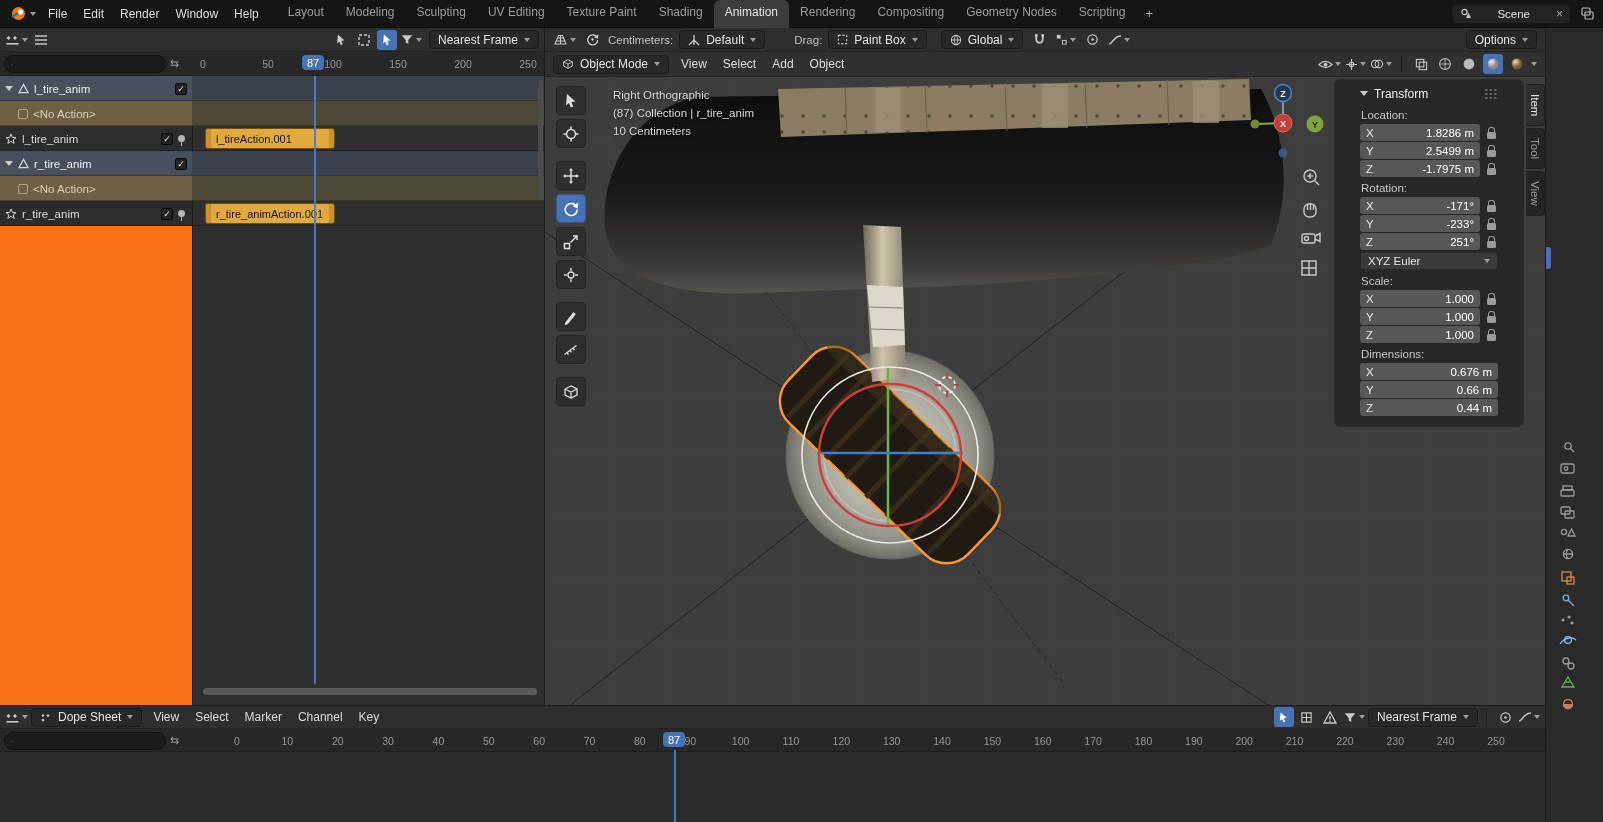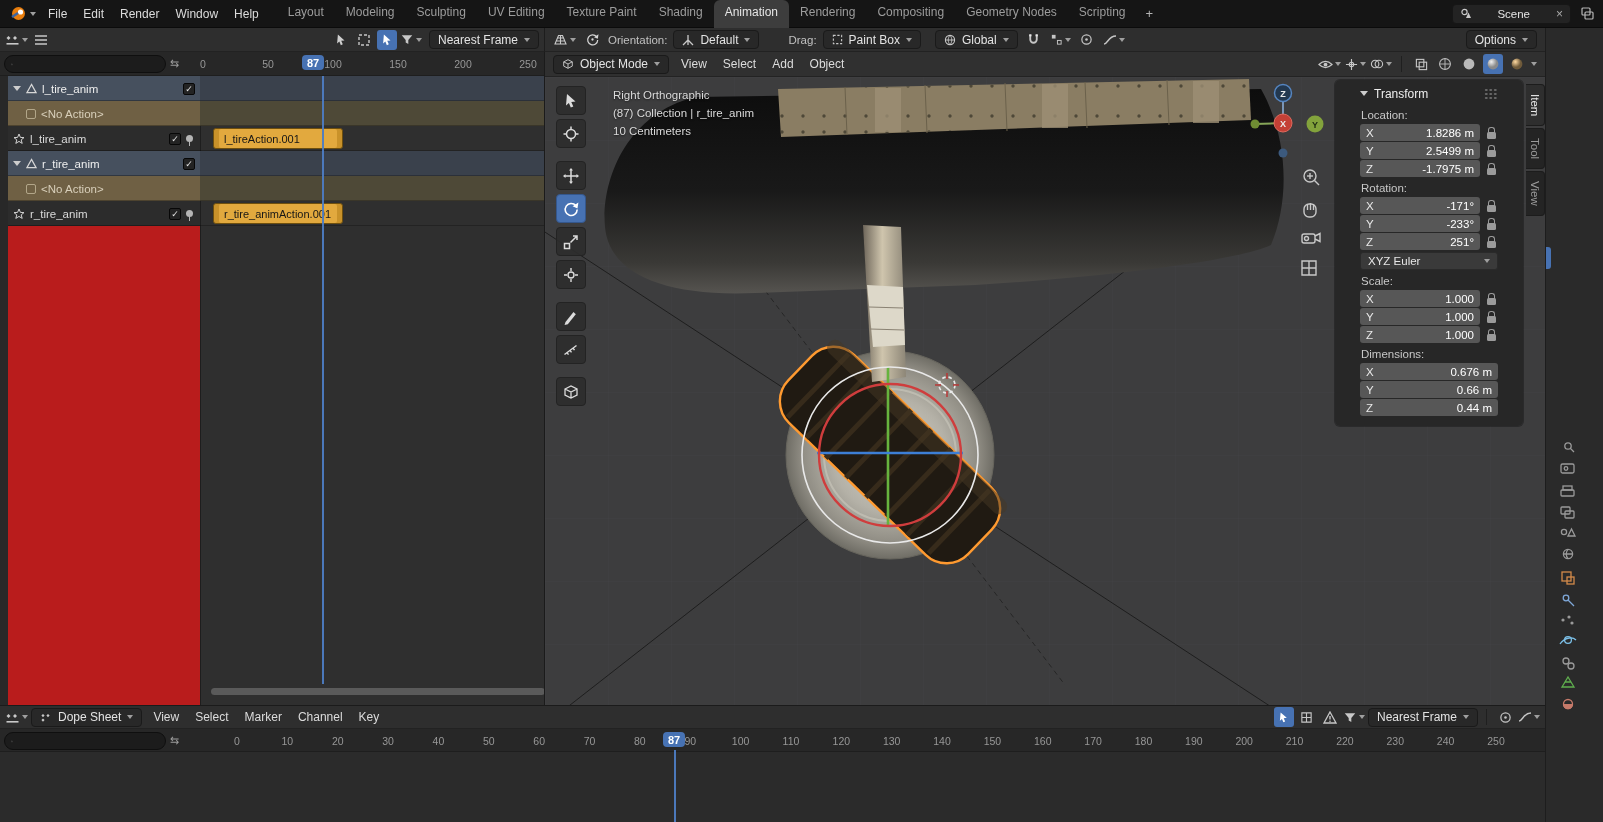--- a/index.html
+++ b/index.html
@@ -29,22 +29,22 @@
 .ae-top-header{position:absolute;left:0;top:28px;width:545px;height:24px;background:#2e2e2e;border-bottom:1px solid #222;border-right:1px solid #1d1d1d;display:flex;align-items:center;padding:0 5px;gap:3px}
 .tool-settings{position:absolute;left:545px;top:28px;width:1000px;height:24px;background:#2e2e2e;border-bottom:1px solid #222;display:flex;align-items:center;padding:0 8px;gap:6px}
 
 .action-editor{position:absolute;left:0;top:52px;width:545px;height:653px;background:#282828;border-right:1px solid #1b1b1b;overflow:hidden}
 .ae-ruler{position:absolute;left:0;top:0;width:545px;height:24px;background:#272727;border-bottom:1px solid #1e1e1e}
 .searchbox{position:absolute;left:4px;top:3px;width:162px;height:18px;background:#1c1c1c;border:1px solid #0f0f0f;border-radius:9px;display:flex;align-items:center;padding:0 6px;gap:4px}
 .searchbox input{flex:1;background:transparent;border:none;outline:none;color:#ddd;font-size:11px;font-family:"Liberation Sans",sans-serif}
 .swap-ico{position:absolute;left:170px;top:5px;color:#9c9c9c;font-size:11px}
 .ticks{position:absolute;top:0;height:24px;display:flex;justify-content:space-between;align-items:center}
 .tick{width:0;display:flex;justify-content:center;overflow:visible;font-size:10.5px;color:#979797;white-space:nowrap}
-.frame-badge{position:absolute;background:#4772b3;color:#fff;font-weight:bold;font-size:11px;border-radius:4px;padding:1.5px 5px;z-index:6}
-.ae-channels{position:absolute;left:8px;top:24px;width:545px;height:629px;background:#b91c1c}
+.frame-badge{position:absolute;background:#4772b3;color:#fff;font-weight:normal;font-size:11px;border-radius:4px;padding:1.5px 5px;z-index:6}
+.ae-channels{position:absolute;left:0;top:24px;width:545px;height:629px;background:#f97316}
 .keyarea{position:absolute;left:192px;top:0;right:0;bottom:0;background:#2f2f2f;border-left:1px solid #1e1e1e}
 .ch-row{position:absolute;left:0;width:545px;height:25px}
 .ch-band{position:absolute;left:192px;right:0;top:0;bottom:0;box-shadow:inset 0 -1px 0 rgba(0,0,0,.25)}
 .ch-left{position:absolute;left:0;top:0;bottom:0;width:192px;display:flex;align-items:center;gap:5px;padding:0 5px;box-shadow:inset 0 -1px 0 rgba(0,0,0,.3)}
 .l-obj{background:#46505e}.b-obj{background:#3a414c}
 .l-slot{background:#6f6044;padding-left:18px}.b-slot{background:#4e4937}
 .l-act{background:#2c2c2c}.b-act{background:transparent}
 .ch-label{font-size:11.5px;white-space:nowrap;overflow:hidden}
 .l-obj .ch-label{color:#eeeeee}.l-slot .ch-label{color:#d8cfba}.l-act .ch-label{color:#d9d9d9}
 .chk{width:12px;height:12px;background:#232323;border:1px solid #070707;border-radius:2px;color:#e2e2e2;font-size:9px;line-height:10px;text-align:center;flex:none}
@@ -197,21 +197,21 @@
         </svg>
       <span class="chev"></span>
     </span>
     <span class="icobtn">
       <svg width="15" height="15" viewBox="0 0 18 18">
           <path d="M13.8 5.6 A6 6 0 1 0 15.2 9.6" fill="none" stroke="#d6d6d6" stroke-width="1.5"></path>
           <path d="M16.2 2.8 L15.4 8.2 L10.8 6.2 Z" fill="#d6d6d6"></path>
           <circle cx="9" cy="9" r="1.4" fill="#d6d6d6"></circle>
         </svg>
     </span>
-    <span class="lbl">Orientation:</span>
+    <span class="lbl">Centimeters:</span>
     <span class="dd">
       <svg width="12" height="12" viewBox="0 0 12 12">
           <path d="M6 1 V11 M1 11 L6 6 M11 11 L6 6" stroke="#c9c9c9" stroke-width="1.3" fill="none"></path>
         </svg>
       <span>Default</span>
       <span class="chev"></span>
     </span>
     <span class="lbl" style="margin-left:23px">Drag:</span>
     <span class="dd">
       <svg width="11" height="11" viewBox="0 0 12 12">

